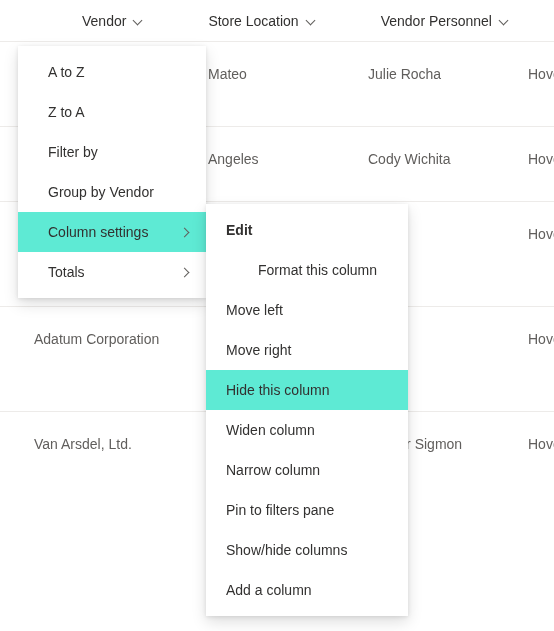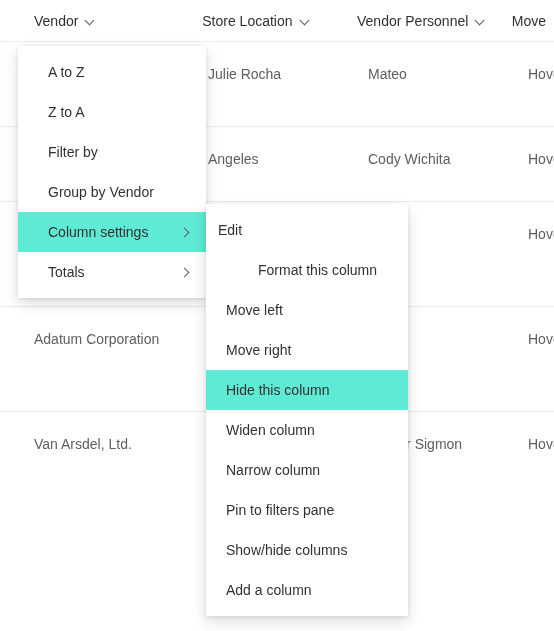--- a/index.html
+++ b/index.html
@@ -22,20 +22,21 @@
     }
     .col-h {
       display: flex;
       align-items: center;
       gap: 6px;
       padding: 0 8px;
       color: #323130;
       font-weight: 400;
       white-space: nowrap;
       cursor: pointer;
+      margin-left: 48px;
     }
     .col-vendor { width: 200px; padding-left: 34px; }
     .col-store { width: 160px; }
     .col-personnel { width: 160px; }
     .col-proc { flex: 1; }
     .chev {
       width: 12px; height: 12px;
       display: inline-block;
       position: relative;
     }
@@ -100,22 +101,22 @@
       <span>Vendor Personnel</span>
       <span class="chev"></span>
     </div>
     <div class="col-h col-proc">
       <span>Move</span>
     </div>
   </div>
 
   <div class="data-row">
     <div class="cell vendor"></div>
+    <div class="cell store">Mateo</div>
     <div class="cell personnel">Julie Rocha</div>
-    <div class="cell store">Mateo</div>
     <div class="cell proc">Hove</div>
   </div>
   <div class="data-row" style="padding-bottom:34px;">
     <div class="cell vendor"></div>
     <div class="cell store">Angeles</div>
     <div class="cell personnel">Cody Wichita</div>
     <div class="cell proc">Hove</div>
   </div>
   <div class="data-row" style="padding-bottom:64px;">
     <div class="cell vendor">Wide World Importers</div>
@@ -154,21 +155,21 @@
     <span>Column settings</span>
     <span class="chev chev-right"></span>
   </div>
   <div class="menu-item">
     <span>Totals</span>
     <span class="chev chev-right"></span>
   </div>
 </div>
 
 <div class="menu menu-2">
-  <div class="menu-item" style="padding-left:12px;">
+  <div class="menu-item" style="padding-left:20px;font-weight:bold;">
     <span>Edit</span>
   </div>
   <div class="menu-item" style="padding-left:20px;margin-left:32px;">
     <span>Format this column</span>
   </div>
   <div class="menu-item" style="padding-left:20px;">
     <span>Move left</span>
   </div>
   <div class="menu-item" style="padding-left:20px;">
     <span>Move right</span>

